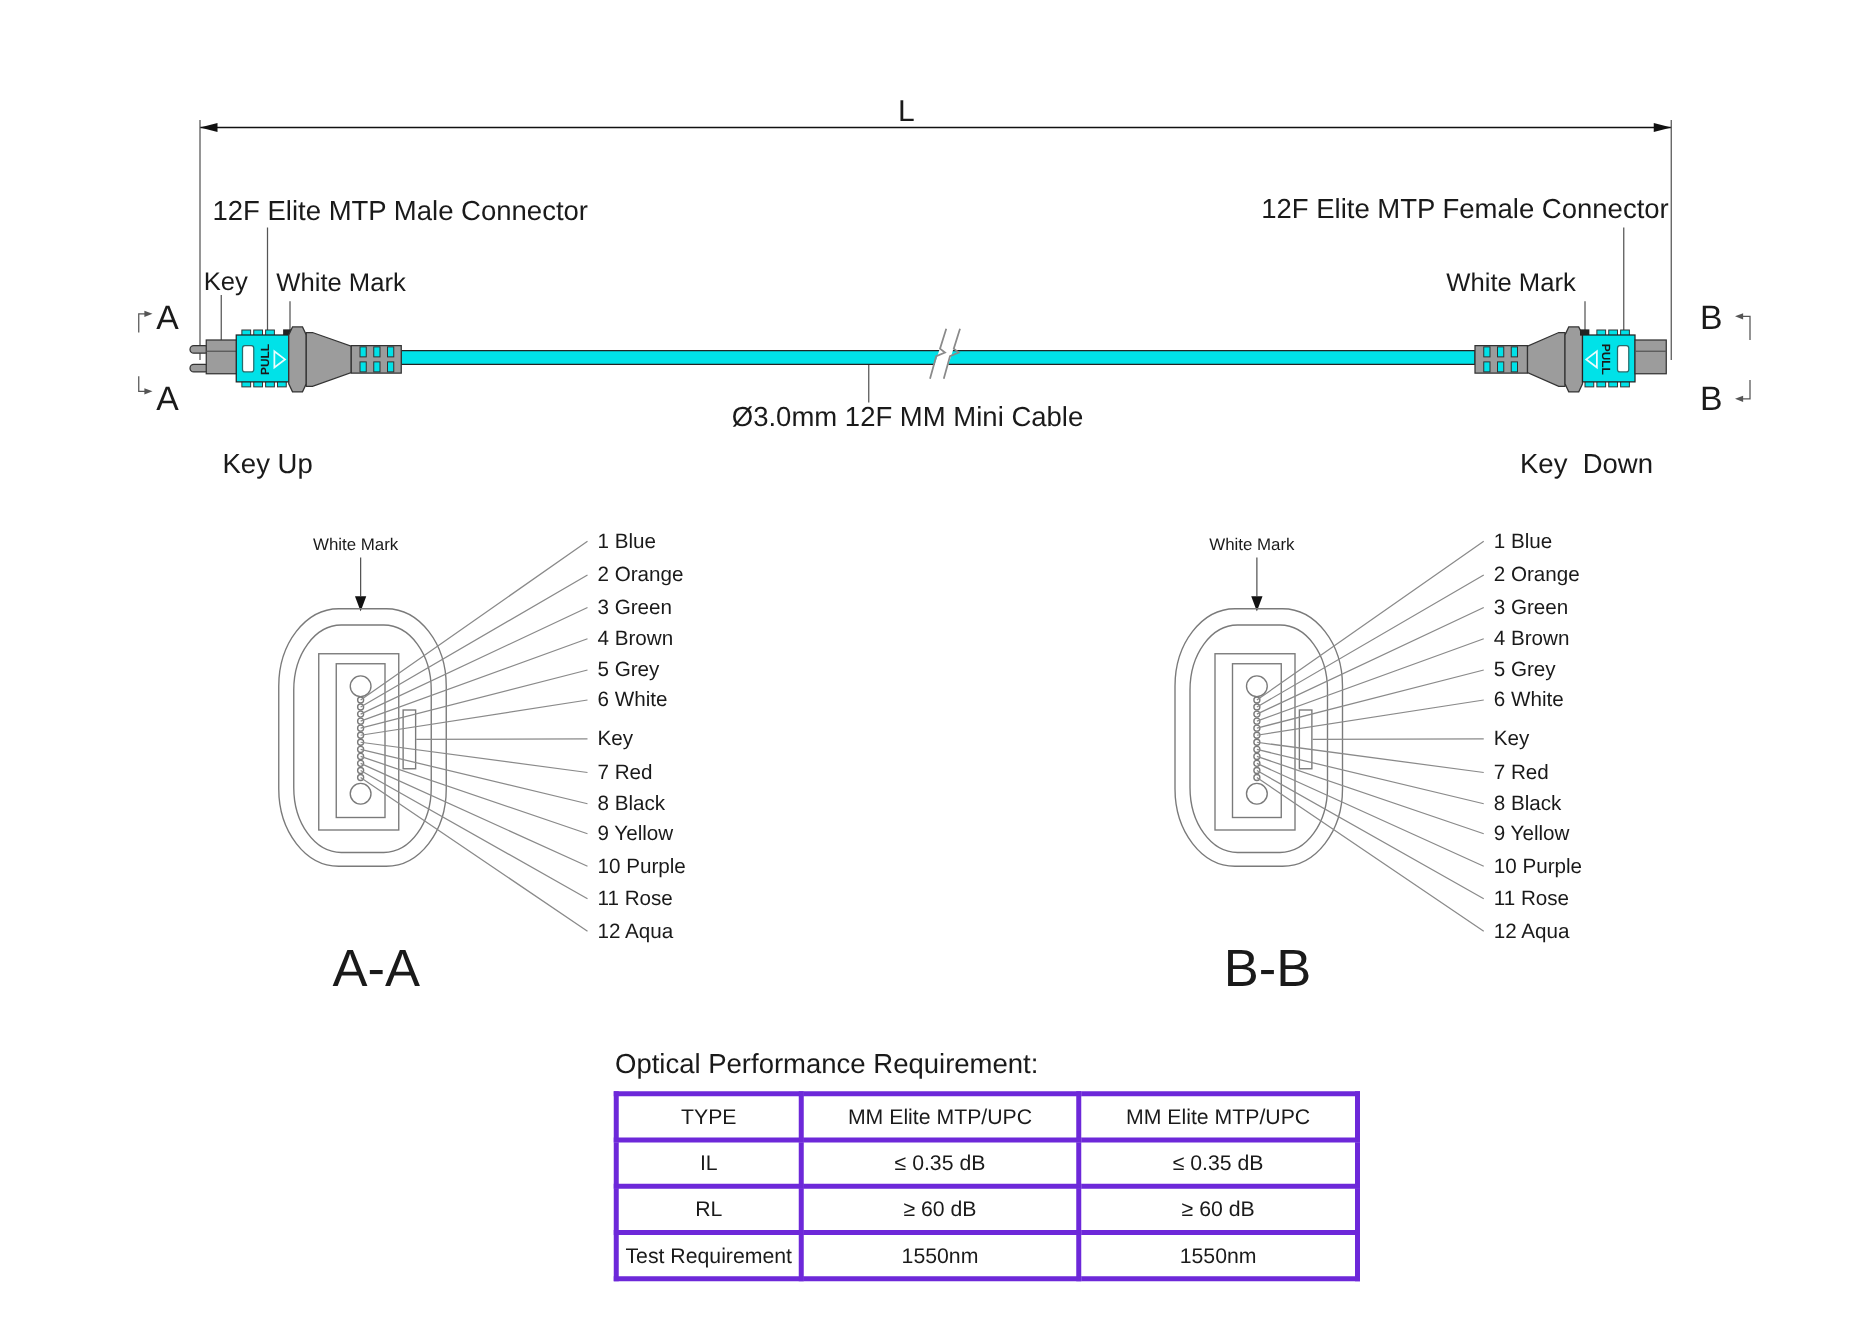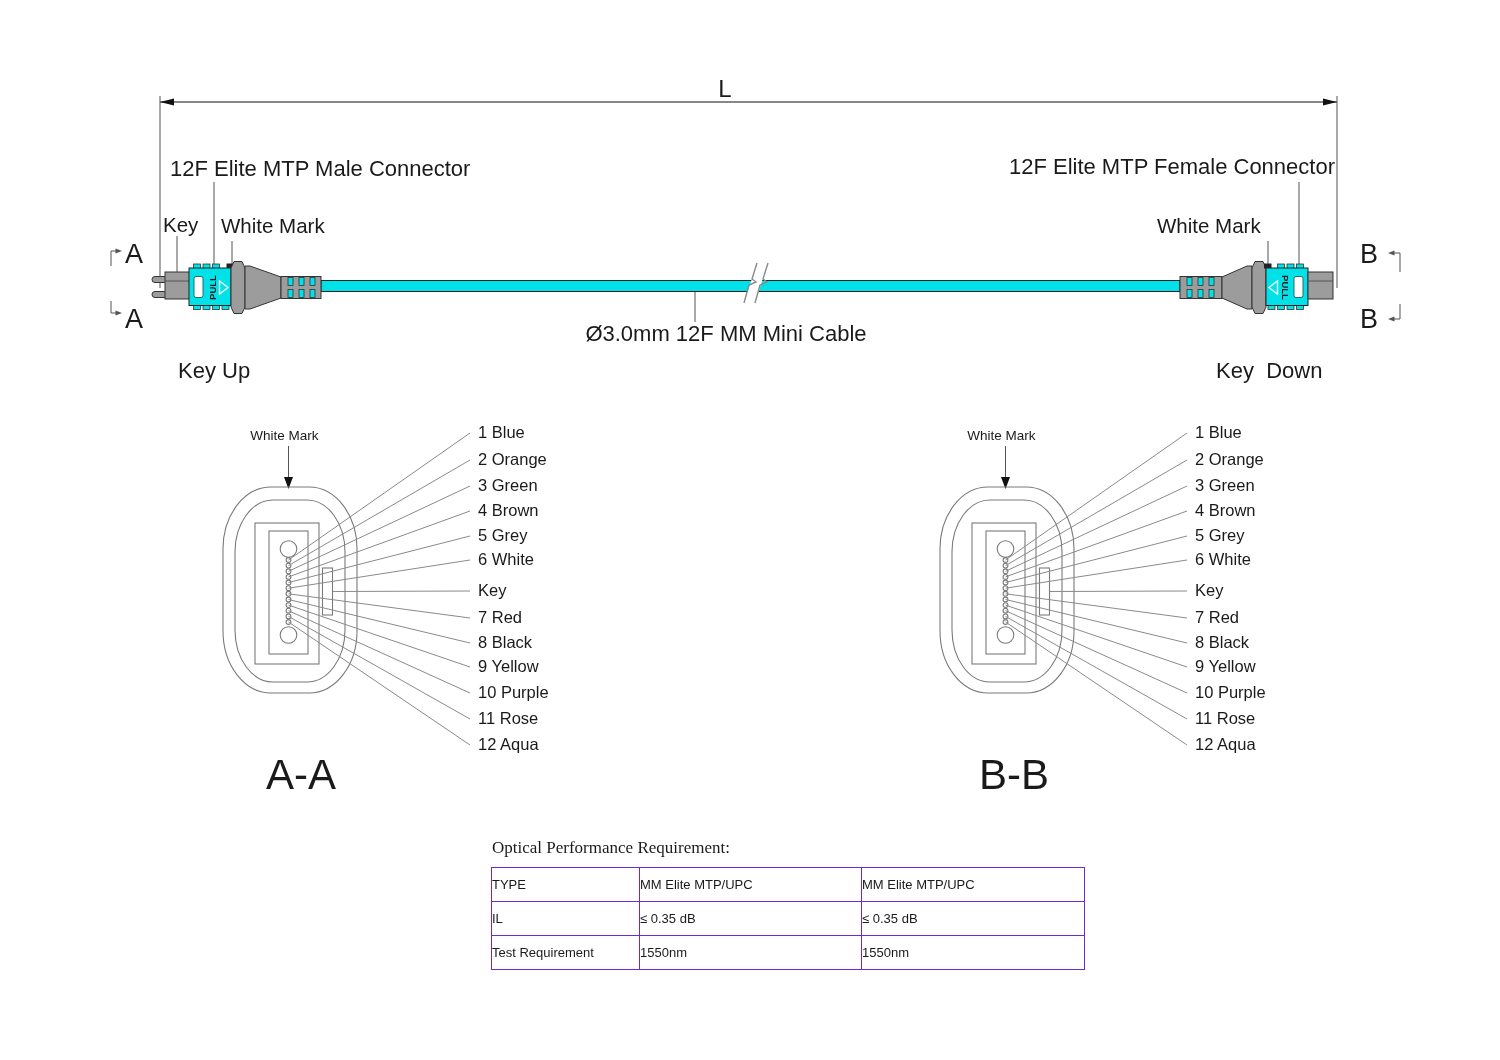--- a/index.html
+++ b/index.html
@@ -13,24 +13,24 @@
   .lbl-fiber{font-size:16.5px;}
   .lbl-title{font-size:42px;}
   .thin{stroke:#555;stroke-width:1;fill:none;}
   .dim{stroke:#111;stroke-width:1.2;fill:none;}
   .outline{stroke:#7a7a7a;stroke-width:1.1;fill:none;}
   .fan{stroke:#8a8a8a;stroke-width:1;fill:none;}
   .g-fill{fill:#9c9c9c;stroke:#333;stroke-width:1;}
   .c-fill{fill:#00e2e8;stroke:#222;stroke-width:1;}
   .c-stripe{fill:#00e2e8;stroke:#333;stroke-width:0.8;}
   #perf-table-wrap{position:absolute;left:491px;top:838px;}
-  #perf-title{font-size:17px;margin:0 0 9px 1px;font-family:Liberation Serif, serif;}
+  #perf-title{font-size:22px;margin:0 0 9px 1px;}
   table.perf{border-collapse:collapse;table-layout:fixed;}
-  table.perf td{border:1px solid #6d28d9;text-align:left;vertical-align:middle;
-                height:33px;font-size:13px;padding:0;}
+  table.perf td{border:4px solid #6d28d9;text-align:center;vertical-align:middle;
+                height:33px;font-size:17px;padding:0;}
 </style>
 </head>
 <body>
 
 
 
 <svg width="1500" height="1060" viewBox="0 0 1500 1060">
 
   <g>
     <line class="dim" x1="160" y1="102" x2="1337" y2="102"></line>
@@ -234,20 +234,25 @@
         <td>TYPE</td>
         <td>MM Elite MTP/UPC</td>
         <td>MM Elite MTP/UPC</td>
       </tr>
       <tr>
         <td>IL</td>
         <td>≤ 0.35 dB</td>
         <td>≤ 0.35 dB</td>
       </tr>
       <tr>
+        <td>RL</td>
+        <td>≥ 60 dB</td>
+        <td>≥ 60 dB</td>
+      </tr>
+      <tr>
         <td>Test Requirement</td>
         <td>1550nm</td>
         <td>1550nm</td>
       </tr>
     </tbody>
   </table>
 </div>
 
 
 

